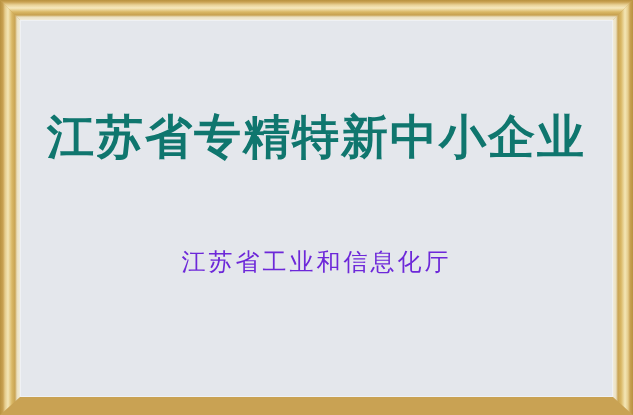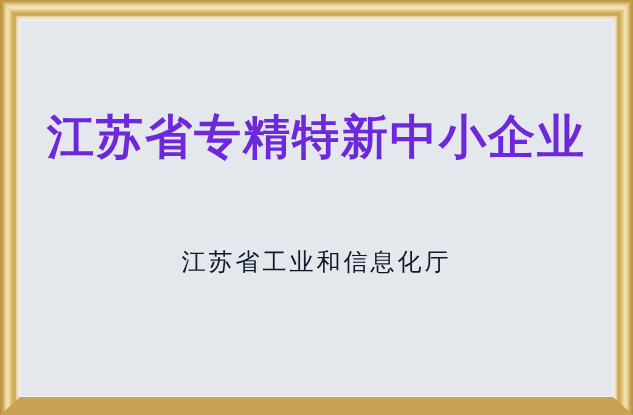--- a/index.html
+++ b/index.html
@@ -97,36 +97,36 @@
     align-items: center;
   }
 
   #title {
     margin: 0;
     position: absolute;
     top: 88px;
     left: 0;
     right: 0;
     text-align: center;
-    color: #6d28d9;
+    color: #0f766e;
     font-size: 47px;
     font-weight: bold;
     letter-spacing: 2px;
     line-height: 1.25;
     white-space: nowrap;
   }
 
   #subtitle {
     margin: 0;
     position: absolute;
     top: 227px;
     left: 0;
     right: 0;
     text-align: center;
-    color: #0f172a;
+    color: #6d28d9;
     font-size: 24px;
     font-weight: normal;
     letter-spacing: 3px;
     line-height: 1.3;
     white-space: nowrap;
   }
 </style>
 </head>
 <body>
 

